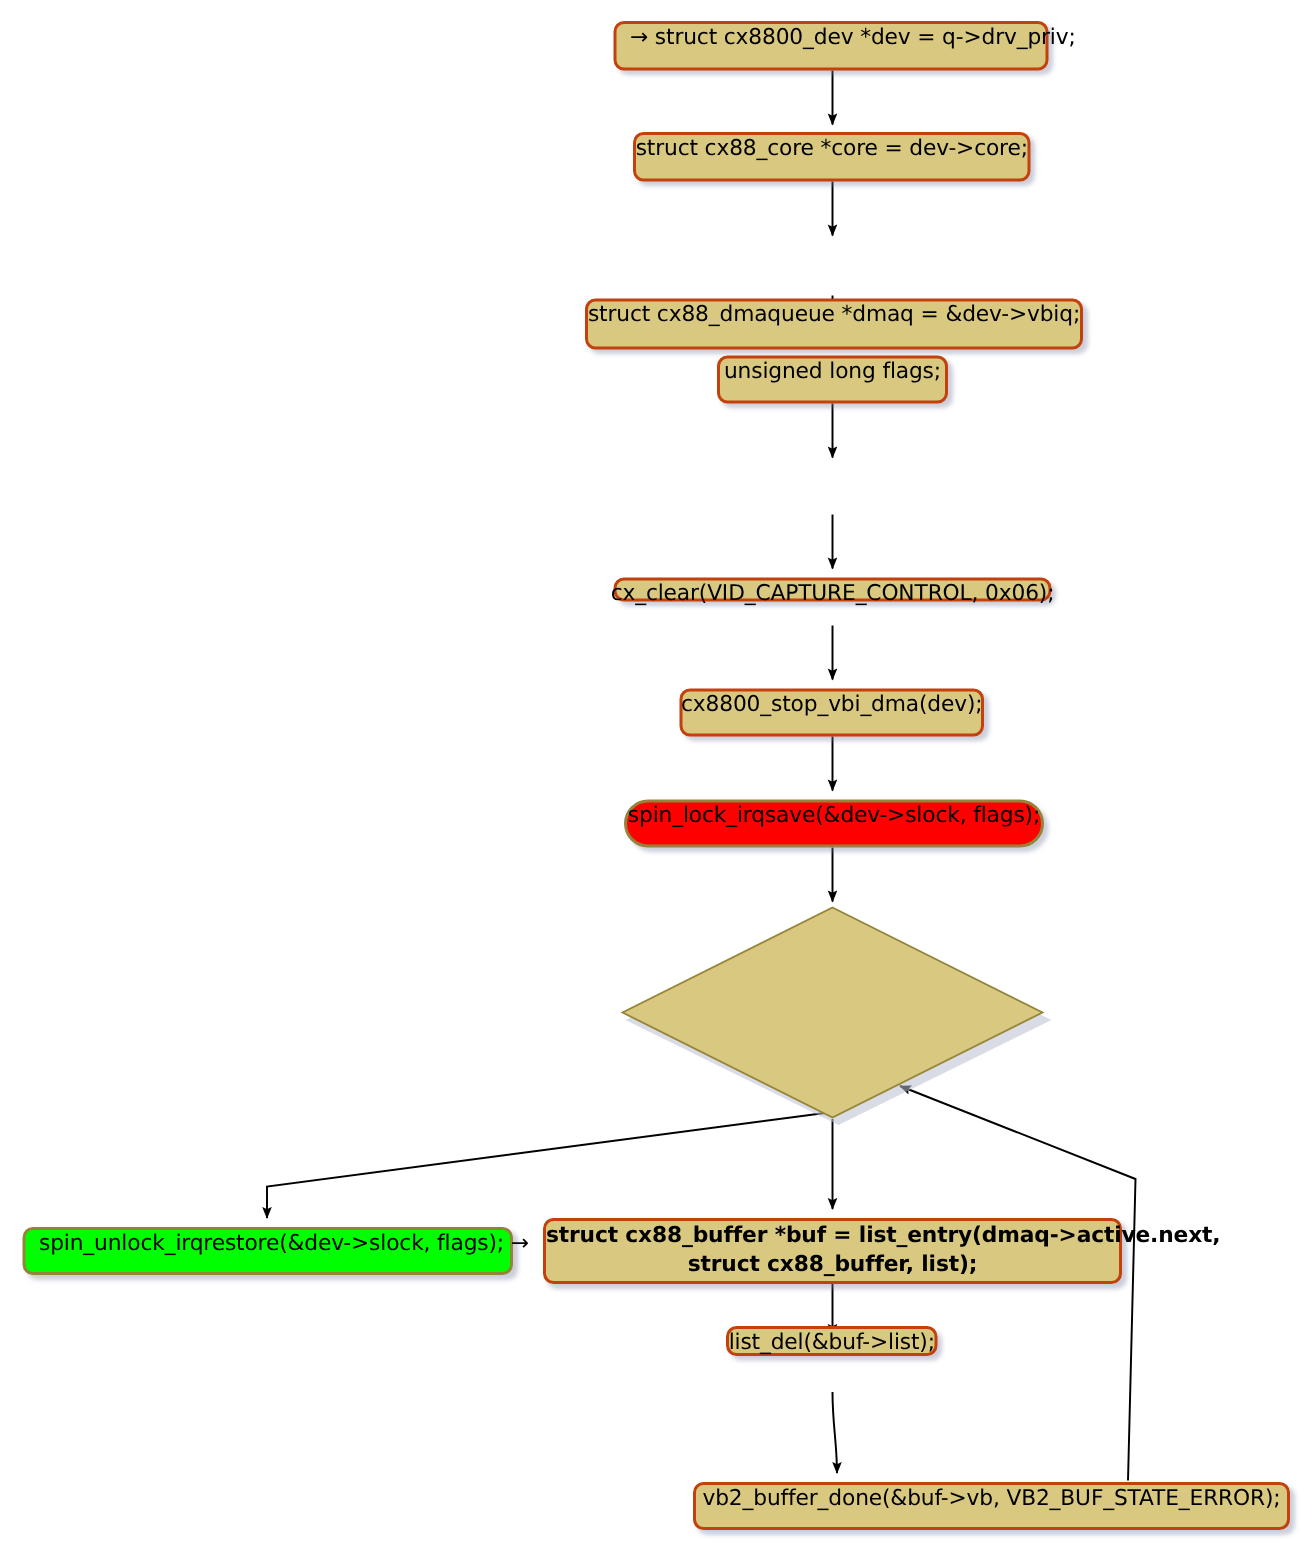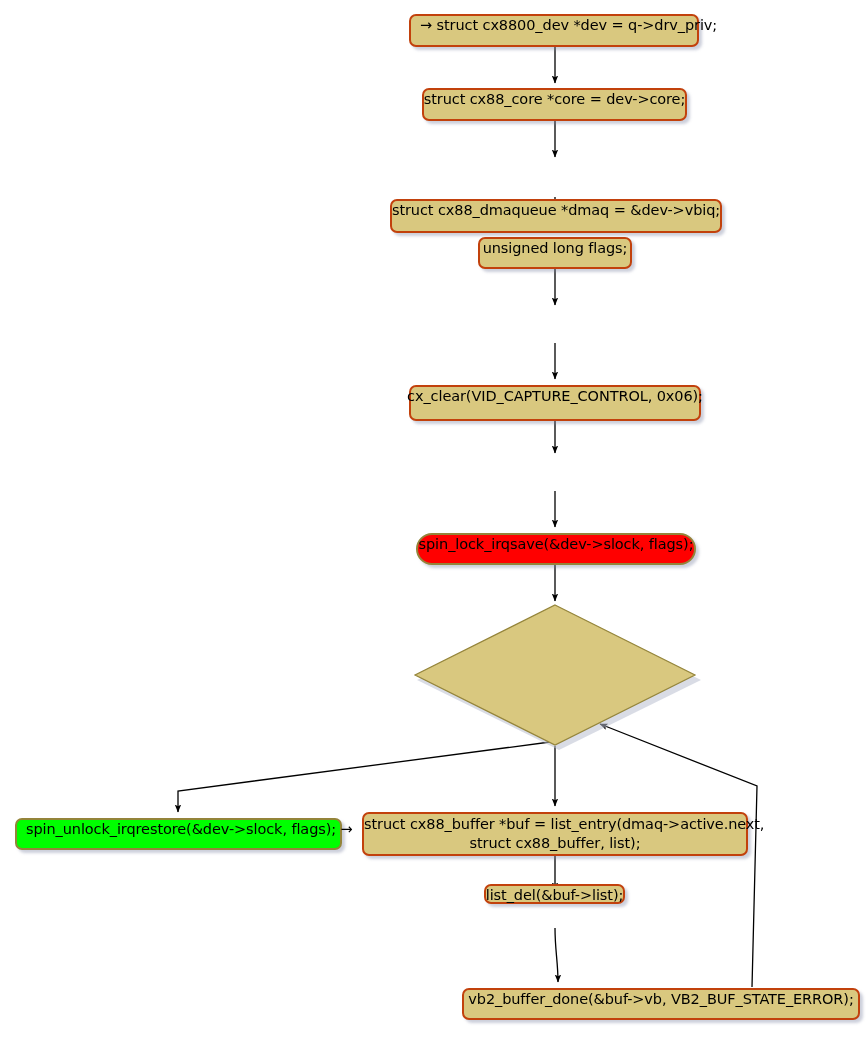--- a/index.html
+++ b/index.html
@@ -114,41 +114,44 @@
 
   <div class="node" style="left:390px; top:163px; width:332px; height:34px;margin-top:36px;">
     <span>struct cx88_dmaqueue *dmaq = &amp;dev-&gt;vbiq;</span>
   </div>
 
   <div class="node" style="left:478px; top:237px; width:154px; height:32px;">
     <span>unsigned long flags;</span>
   </div>
 
 
-  <div class="node" style="left:409px; top:385px; width:292px; height:36px;">
+  <div class="node" style="left:409px; top:385px; width:292px; height:16px;">
     <span>cx_clear(VID_CAPTURE_CONTROL, 0x06);</span>
   </div>
 
+  <div class="node" style="left:453px; top:459px; width:203px; height:32px;">
+    <span>cx8800_stop_vbi_dma(dev);</span>
+  </div>
 
   <div class="node red-node" style="left:416px; top:533px; width:280px; height:32px;">
     <span>spin_lock_irqsave(&amp;dev-&gt;slock, flags);</span>
   </div>
 
   <svg class="decision" style="left:409px; top:599px;" width="294" height="152" viewBox="0 0 294 152">
     <polygon points="150,11 292,81 150,151 8,81" fill="#b9c0d0" opacity="0.55"></polygon>
     <polygon points="146,6 286,76 146,146 6,76" fill="#d9c87f" stroke="#94843a" stroke-width="1.2"></polygon>
   </svg>
   <div class="decision-label" style="left:409px; top:655px; width:292px;">
   </div>
 
   <div class="node green-node" style="left:15px; top:818px; width:327px; height:32px;">
     <span>spin_unlock_irqrestore(&amp;dev-&gt;slock, flags); →</span>
   </div>
 
-  <div class="node two-line" style="left:362px; top:812px; width:386px; height:44px; flex-direction:column;">
+  <div class="node two-line" style="left:362px; top:812px; width:386px; height:44px; flex-direction:column;font-weight:bold;">
     <span>struct cx88_buffer *buf = list_entry(dmaq-&gt;active.next,</span>
     <span>struct cx88_buffer, list);</span>
   </div>
 
   <div class="node" style="left:484px; top:884px; width:141px; height:20px;">
     <span>list_del(&amp;buf-&gt;list);</span>
   </div>
 
   <div class="node" style="left:462px; top:988px; width:398px; height:32px;">
     <span>vb2_buffer_done(&amp;buf-&gt;vb, VB2_BUF_STATE_ERROR);</span>

